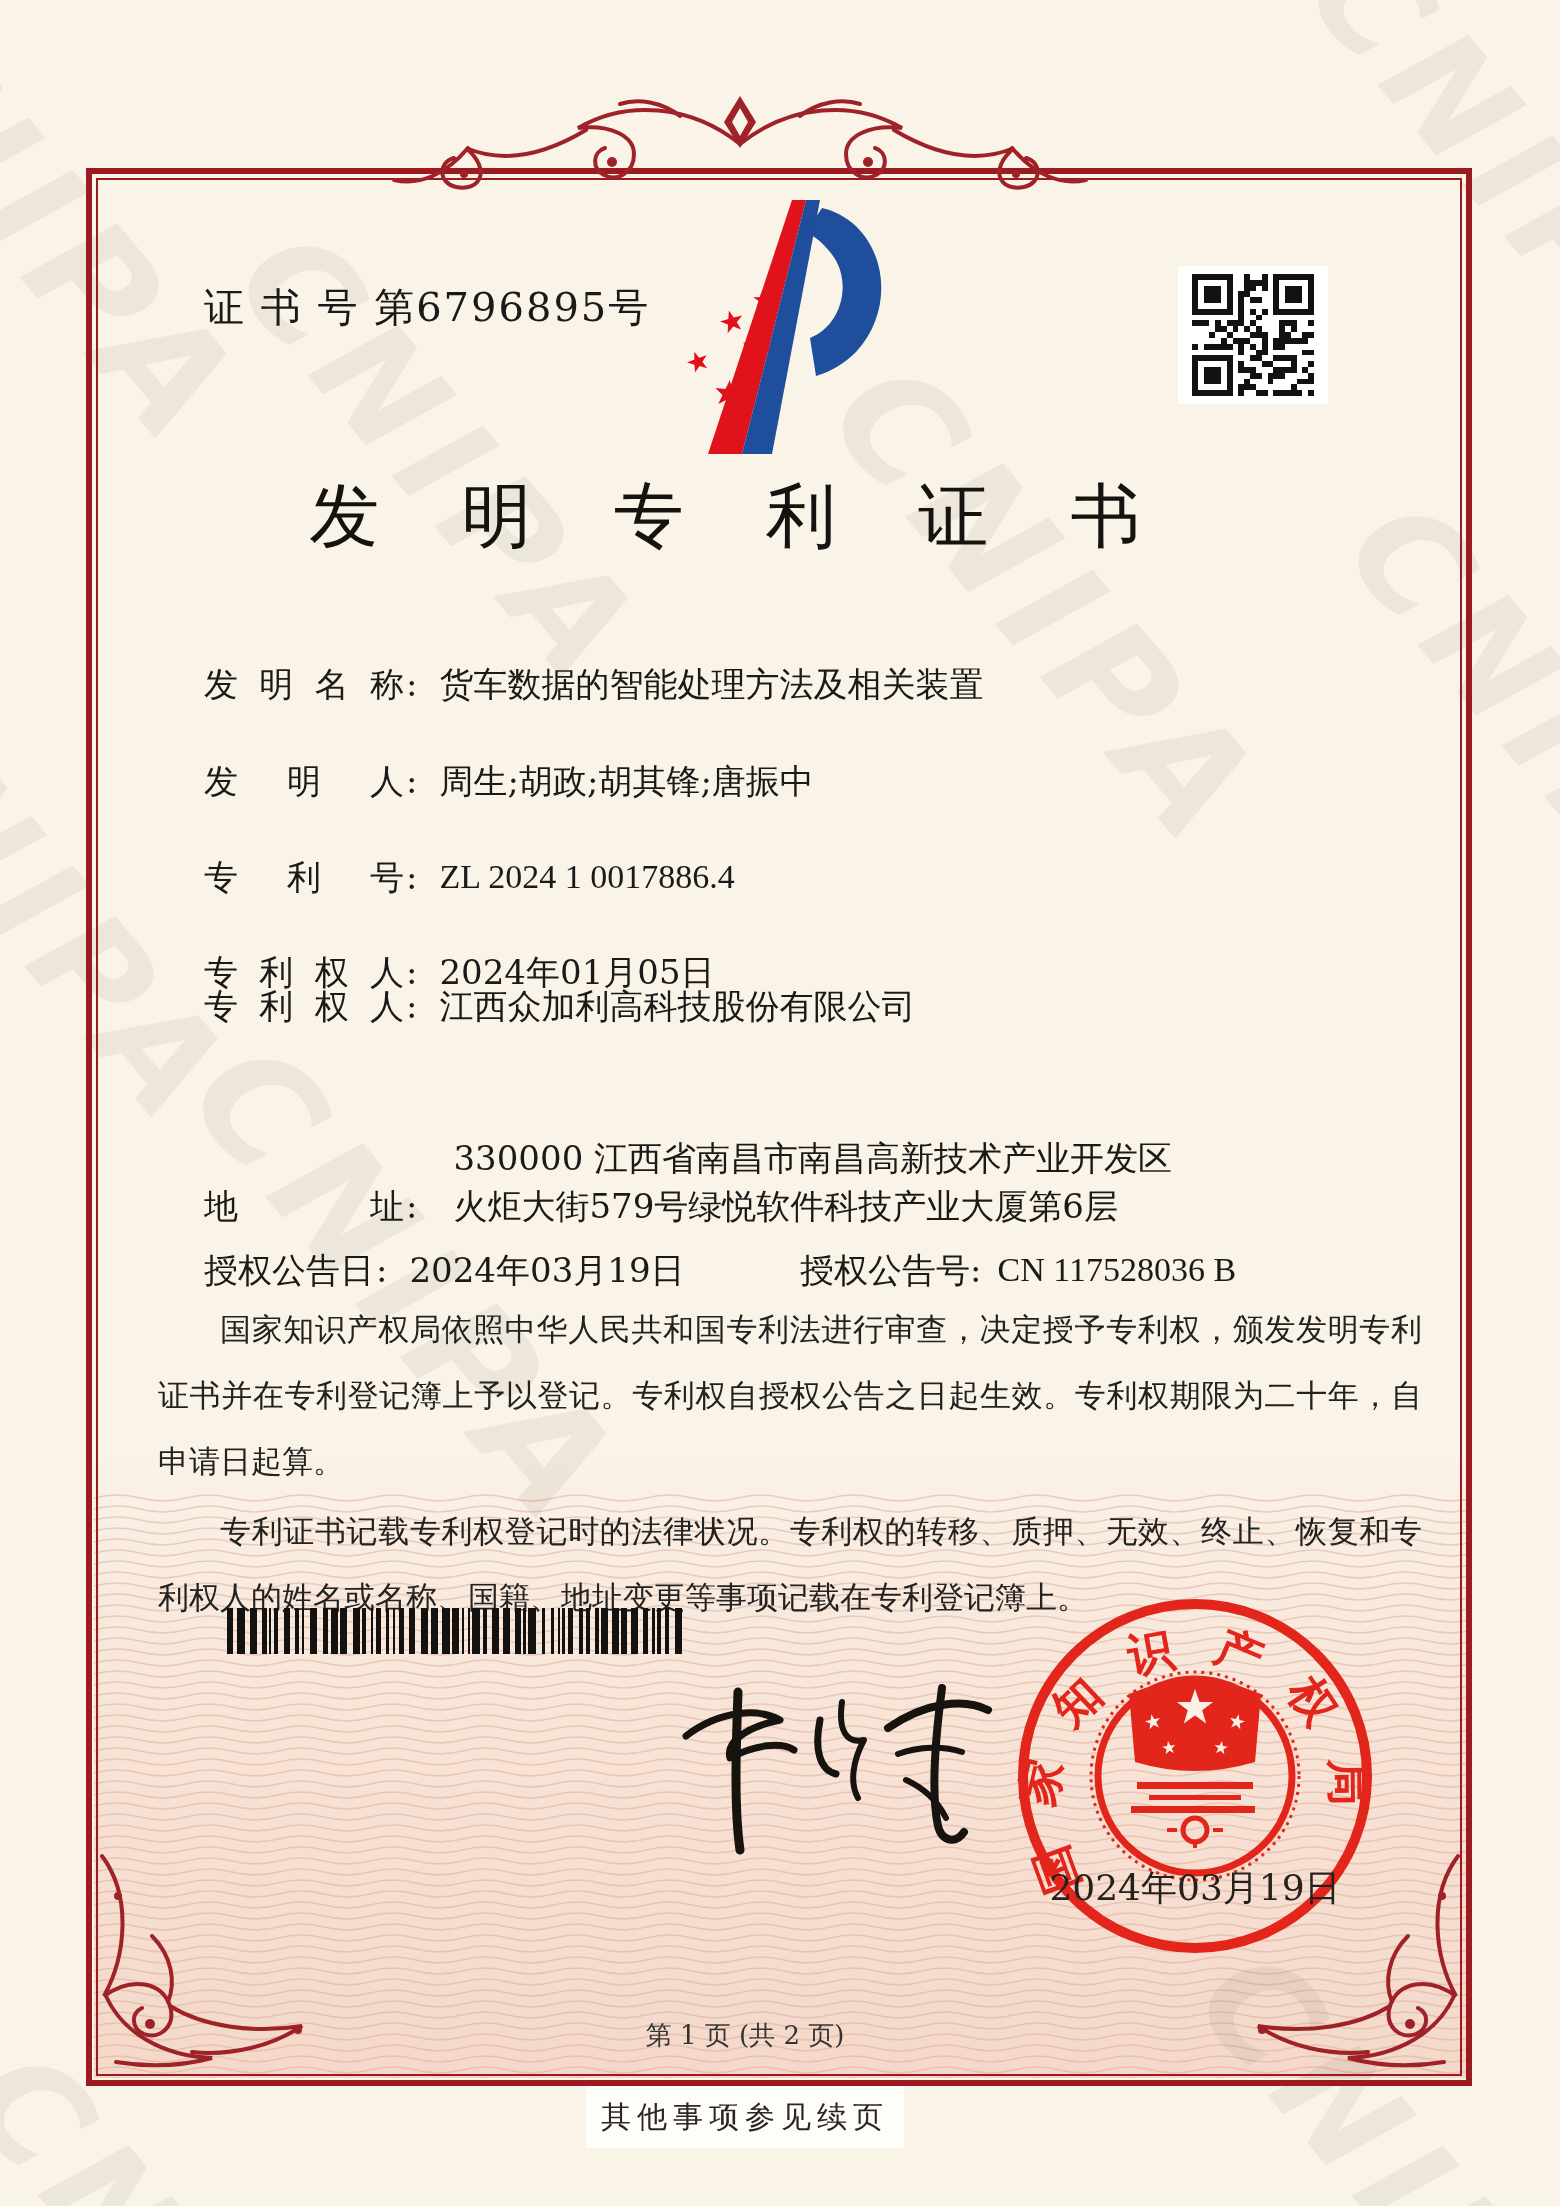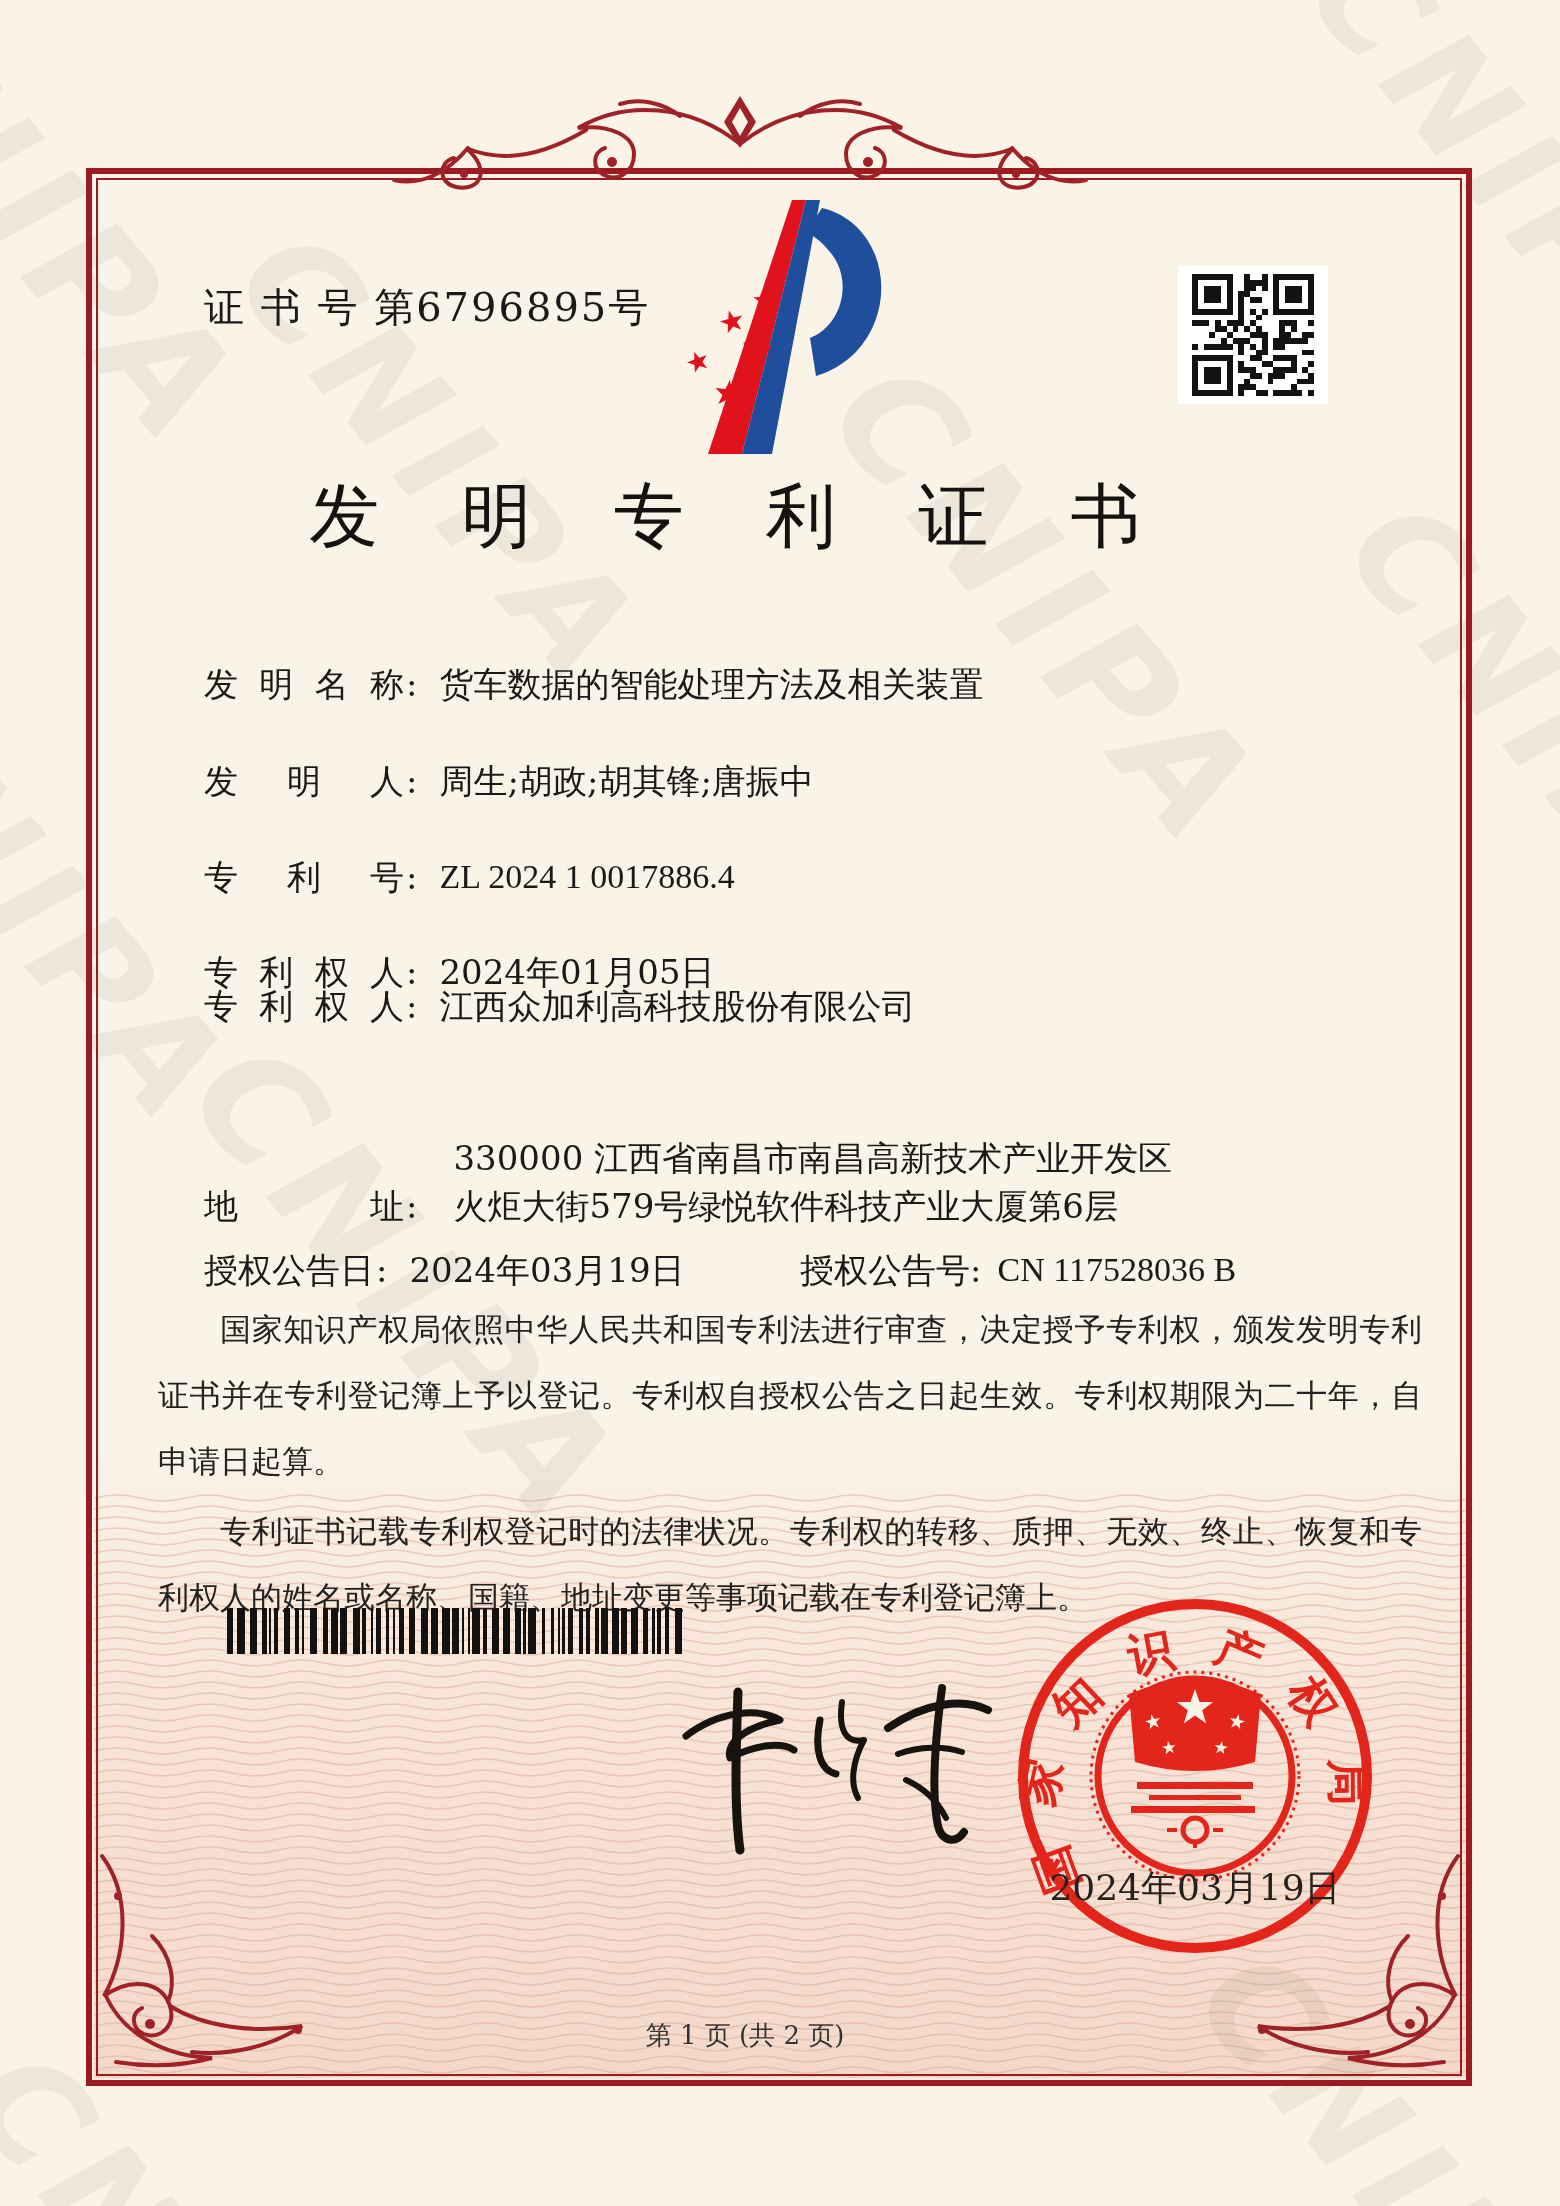--- a/index.html
+++ b/index.html
@@ -566,14 +566,15 @@
         <rect x="146" y="248" width="124" height="7" stroke="none"></rect>
         <circle cx="210" cy="272" r="12" fill="none" stroke-width="5"></circle>
         <path d="M192,272 h-10 M238,272 h-10 M210,290 v-8" stroke-width="4"></path>
       </g>
 
       <text x="210" y="342" text-anchor="middle" font-size="36" fill="#171310" font-family="DejaVu Serif, serif">2024年03月19日</text>
     </g>
   </svg>
 
   <div class="page-num">第 1 页 (共 2 页)</div>
+  <div class="note-box">其他事项参见续页</div>
 
 </div>
 
 </body></html>

